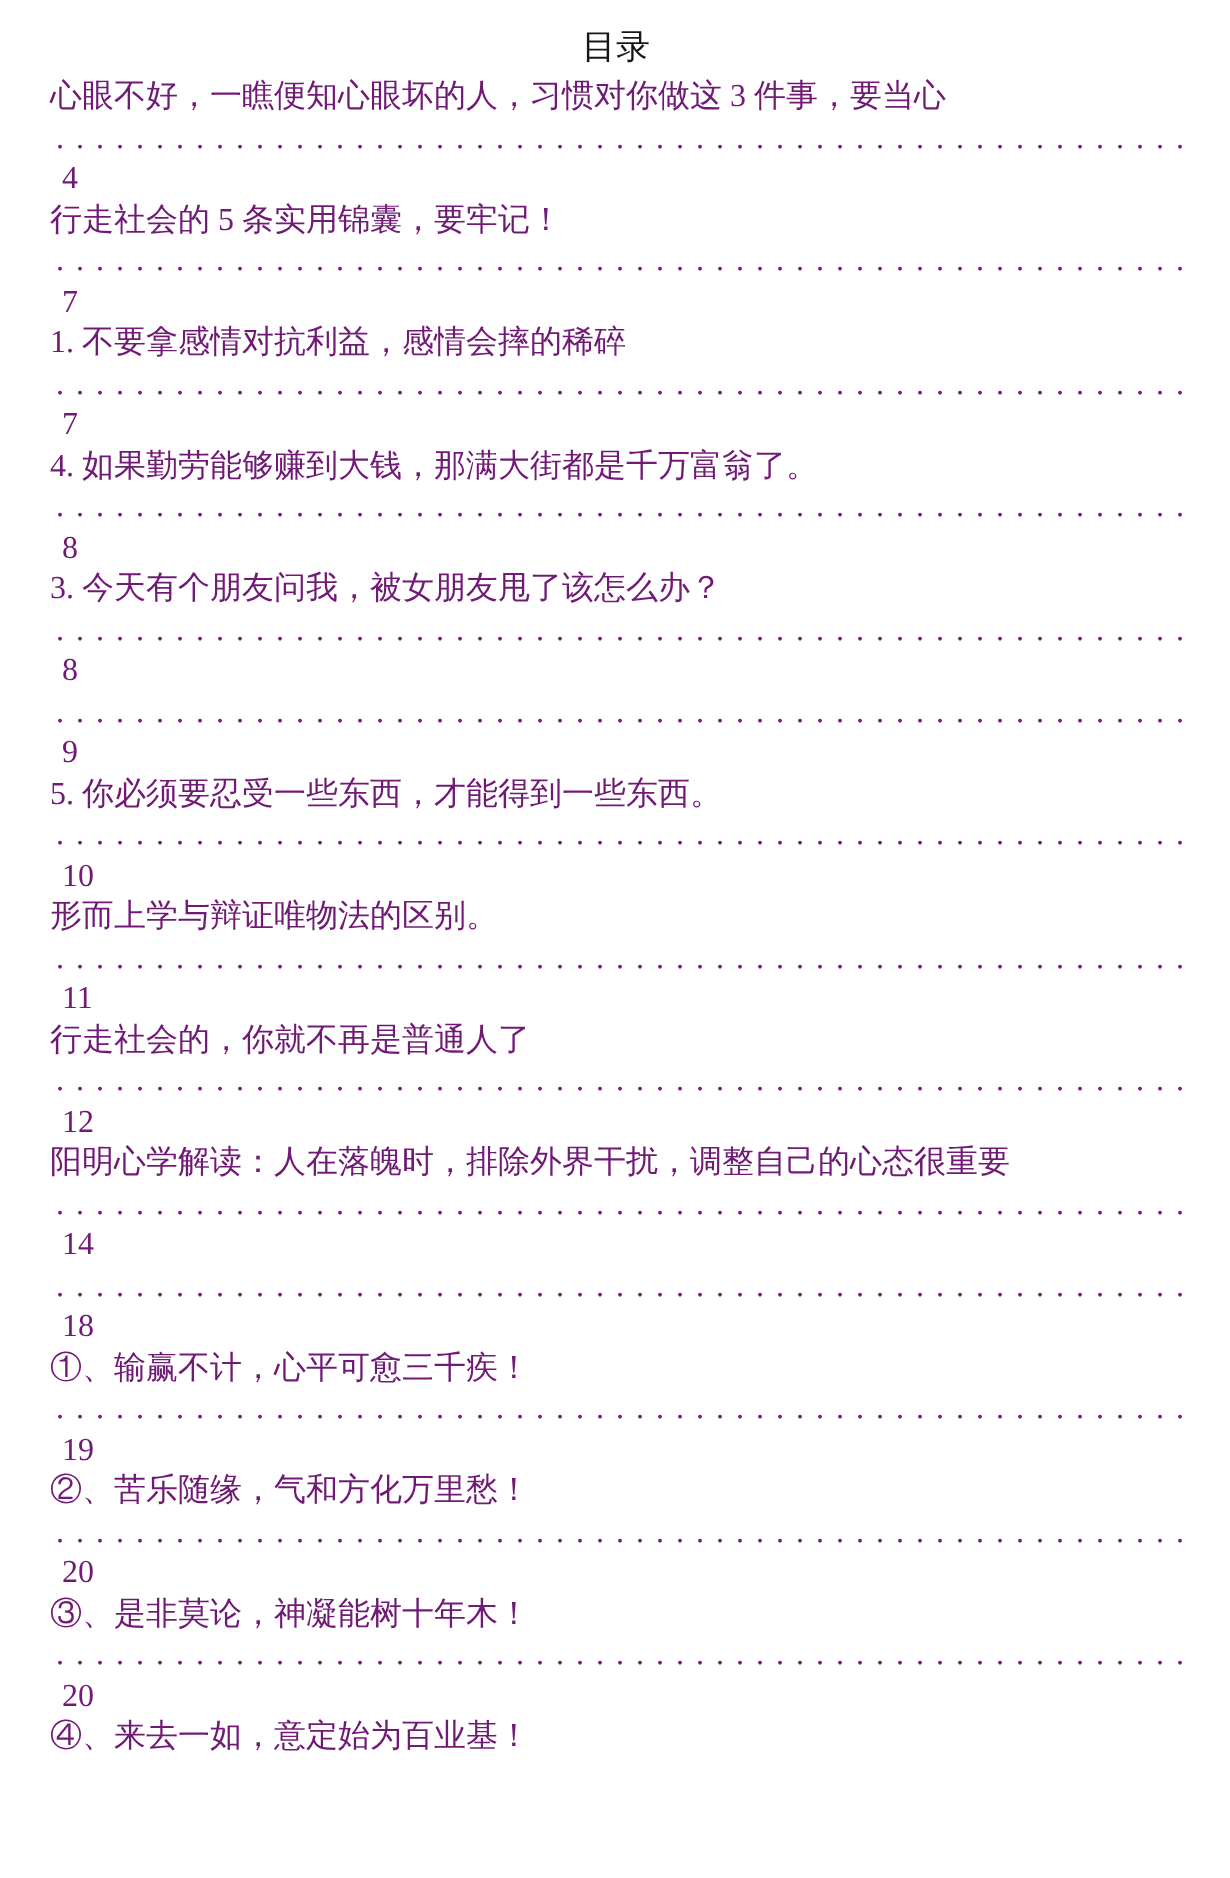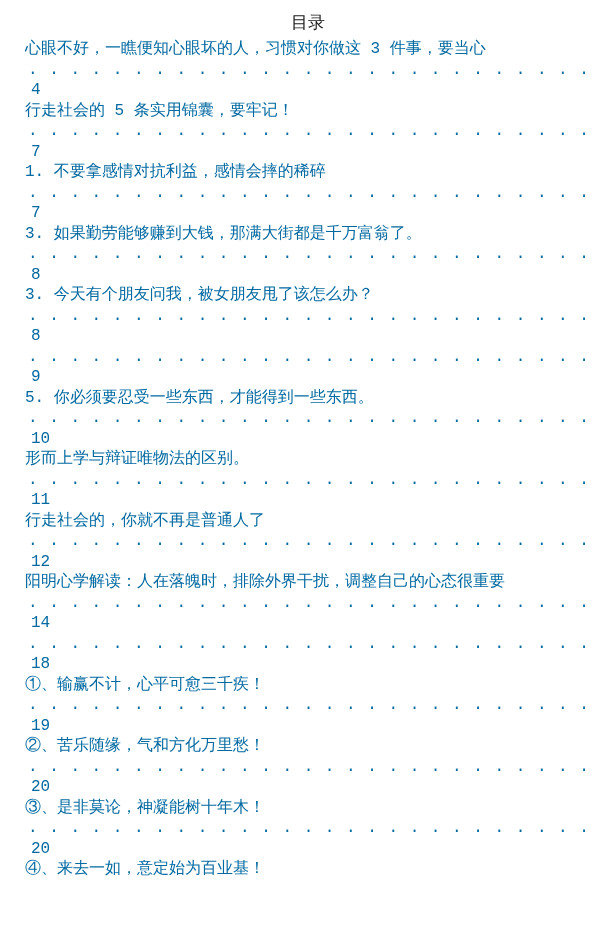--- a/index.html
+++ b/index.html
@@ -3,39 +3,39 @@
 <meta charset="utf-8">
 <style>
   html, body { margin: 0; padding: 0; background: #ffffff; }
   .page {
     position: relative;
     width: 615px;
     height: 939px;
     box-sizing: border-box;
     background: #ffffff;
     color: #161616;
-    font-family: Liberation Mono, monospace;
+    font-family: Liberation Serif, serif;
     padding: 13px 24px 0 25px;
     overflow: hidden;
   }
   .toc-title {
     text-align: center;
     font-size: 17px;
     font-weight: normal;
     line-height: 21px;
     margin: 0 0 5px 0;
   }
   .toc-list { display: block; }
   .toc-entry {
     display: flex;
     flex-wrap: wrap;
     align-items: flex-start;
     font-size: 16px;
     line-height: 20.5px;
-    color: #0369a1;
+    color: #701a75;
   }
   .entry-text {
     flex: 0 1 auto;
     white-space: pre-wrap;
   }
   .toc-entry.wrap .entry-text {
     flex: 0 0 100%;
   }
   .leader {
     flex: 1 1 auto;
@@ -66,21 +66,21 @@
         <span class="entry-text">行走社会的 5 条实用锦囊，要牢记！</span>
         <span class="leader">. . . . . . . . . . . . . . . . . . . . . . . . . . . . . . . . . . . . . . . . . . . . . . . . . . . . . . . . . . . . . . . . . . . . . . . . . . . . . . . . . . . . . . . . . . . . . . . . . . . . . . . . . . . . . . . . . . . . . . . . . . . . . . . . . . . . . . . . . . . .</span>
         <span class="page-num">7</span>
       </div>
       <div class="toc-entry">
         <span class="entry-text">1. 不要拿感情对抗利益，感情会摔的稀碎</span>
         <span class="leader">. . . . . . . . . . . . . . . . . . . . . . . . . . . . . . . . . . . . . . . . . . . . . . . . . . . . . . . . . . . . . . . . . . . . . . . . . . . . . . . . . . . . . . . . . . . . . . . . . . . . . . . . . . . . . . . . . . . . . . . . . . . . . . . . . . . . . . . . . . . .</span>
         <span class="page-num">7</span>
       </div>
       <div class="toc-entry">
-        <span class="entry-text">3. 如果勤劳能够赚到大钱，那满大街都是千万富翁了。</span>
+        <span class="entry-text">4. 如果勤劳能够赚到大钱，那满大街都是千万富翁了。</span>
         <span class="leader">. . . . . . . . . . . . . . . . . . . . . . . . . . . . . . . . . . . . . . . . . . . . . . . . . . . . . . . . . . . . . . . . . . . . . . . . . . . . . . . . . . . . . . . . . . . . . . . . . . . . . . . . . . . . . . . . . . . . . . . . . . . . . . . . . . . . . . . . . . . .</span>
         <span class="page-num">8</span>
       </div>
       <div class="toc-entry">
         <span class="entry-text">3. 今天有个朋友问我，被女朋友甩了该怎么办？</span>
         <span class="leader">. . . . . . . . . . . . . . . . . . . . . . . . . . . . . . . . . . . . . . . . . . . . . . . . . . . . . . . . . . . . . . . . . . . . . . . . . . . . . . . . . . . . . . . . . . . . . . . . . . . . . . . . . . . . . . . . . . . . . . . . . . . . . . . . . . . . . . . . . . . .</span>
         <span class="page-num">8</span>
       </div>
       <div class="toc-entry wrap">
         <span class="leader">. . . . . . . . . . . . . . . . . . . . . . . . . . . . . . . . . . . . . . . . . . . . . . . . . . . . . . . . . . . . . . . . . . . . . . . . . . . . . . . . . . . . . . . . . . . . . . . . . . . . . . . . . . . . . . . . . . . . . . . . . . . . . . . . . . . . . . . . . . . .</span>

